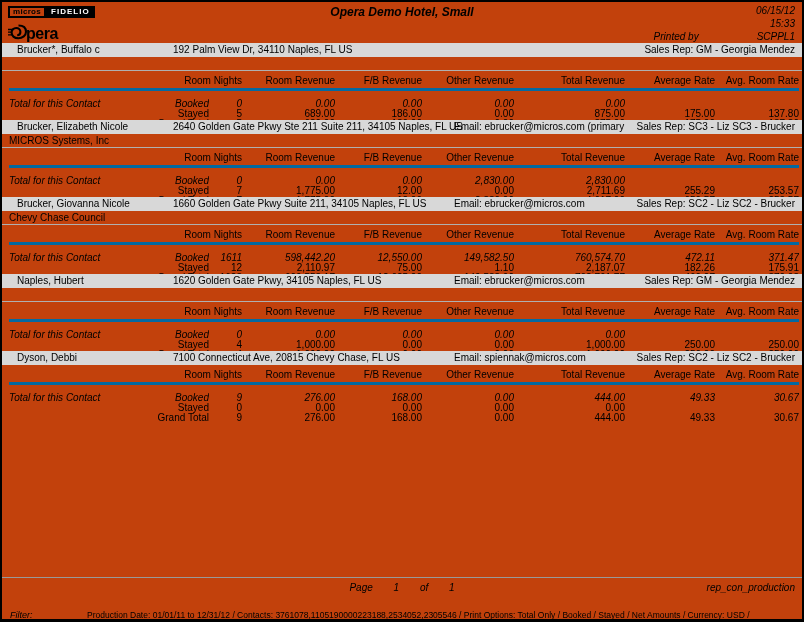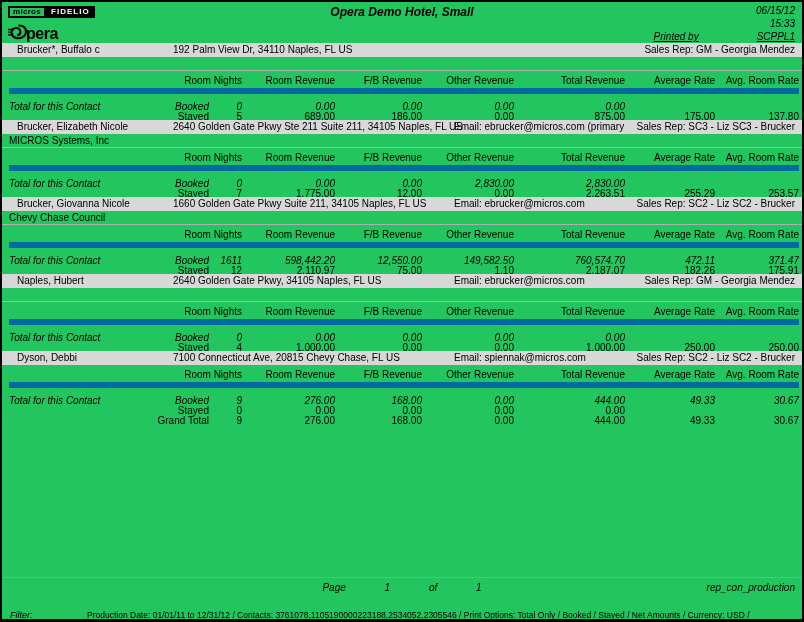--- a/index.html
+++ b/index.html
@@ -2,21 +2,21 @@
 <html><head>
 <meta charset="utf-8">
 <style>
   html,body{margin:0;padding:0;background:#fff;}
   .page{
     position:relative;
     width:804px;height:622px;
     box-sizing:border-box;
     border:2px solid #000;
     border-bottom-width:3px;
-    background:#22c55e;
+    background:#c2410c;
     font-family:"Liberation Sans", sans-serif;
     color:#000;
     overflow:hidden;
     white-space:nowrap;
   }
   
   .brand{position:absolute;top:4px;left:6px;}
   .mf{display:flex;align-items:stretch;height:12px;}
   .mf-micros{
     border:2px solid #000;font-weight:bold;font-size:8px;line-height:8px;
@@ -25,41 +25,41 @@
   .mf-fidelio{
     background:#000;color:#fff;font-weight:bold;font-size:8px;line-height:8px;
     padding:0 5px;display:flex;align-items:center;letter-spacing:1px;
   }
   .opera{display:flex;align-items:center;margin-top:7px;height:18px;}
   .opera .pera{font-size:16px;font-weight:bold;letter-spacing:-0.5px;margin-left:-2px;}
   .center-head{position:absolute;top:3px;left:150px;right:150px;text-align:center;}
   .hotel-name{font-size:12px;font-style:italic;font-weight:bold;}
   .report-title{font-size:12px;font-style:italic;font-weight:bold;margin-top:25px;}
   .right-head{position:absolute;top:2px;right:7px;text-align:right;font-size:10px;font-style:italic;line-height:13px;}
-  .printed-row{display:flex;justify-content:flex-end;text-decoration:underline;}
+  .printed-row{display:flex;justify-content:flex-end;}
   .printed-label{margin-right:58px;}
   
   .contacts{position:absolute;top:41px;left:0;right:0;}
   .contact{height:77px;overflow:hidden;}
   .band{position:relative;height:14px;background:#d8d8d8;font-size:10px;line-height:14px;}
   .band .c-name{position:absolute;left:7px;margin-left:8px;}
   .band .c-address{position:absolute;left:171px;}
   .band .c-email{position:absolute;left:452px;}
   .band .c-salesrep{position:absolute;right:7px;}
   .company{height:13px;line-height:13px;padding-left:7px;font-size:10px;border-bottom:1px solid #b0b0b0;}
   table.stats{width:790px;margin:1px 7px 0 7px;border-collapse:collapse;table-layout:fixed;font-size:10px;}
   table.stats td{padding:0;text-align:right;overflow:hidden;}
-  tr.hdr td{height:14px;vertical-align:bottom;border-bottom:6px solid #0369a1;padding-bottom:2px;}
+  tr.hdr td{height:14px;vertical-align:bottom;border-bottom:3px solid #0369a1;padding-bottom:2px;}
   tr.data td{line-height:10px;height:10px;vertical-align:bottom;}
   tr.data.first td{padding-top:4px;height:14px;font-style:italic;}
   td.lab{text-align:left !important;}
   
   .foot-rule{position:absolute;left:0;right:0;bottom:41px;border-top:1px solid #999;}
   .page-line{position:absolute;left:0;right:0;bottom:26px;text-align:center;font-size:10px;font-style:italic;}
-  .page-line span{display:inline-block;margin:0 18px;}
+  .page-line span{display:inline-block;margin:0 9px;}
   .report-id{position:absolute;right:7px;bottom:26px;font-size:10px;font-style:italic;}
   .filter-line{position:absolute;left:0;right:0;bottom:9px;font-size:8.5px;}
   .filter-label{position:absolute;left:8px;font-style:italic;font-size:9px;}
   .filter-text{position:absolute;left:85px;}
 </style>
 </head>
 <body>
 
 <div class="page">
 
@@ -204,21 +204,21 @@
           <td></td>
           <td></td>
         </tr>
         <tr class="data">
           <td></td>
           <td>Stayed</td>
           <td>7</td>
           <td>1,775.00</td>
           <td>12.00</td>
           <td>0.00</td>
-          <td>2,263.51</td>
+          <td>2,711.69</td>
           <td>255.29</td>
           <td>253.57</td>
         </tr>
         <tr class="data">
           <td></td>
           <td>Grand Total</td>
           <td>7</td>
           <td>1,775.00</td>
           <td>12.00</td>
           <td>2,830.00</td>
@@ -294,21 +294,21 @@
           <td>469.97</td>
           <td>370.03</td>
         </tr>
       </tbody>
         </table>
     </div>
 
     <div class="contact">
       <div class="band">
         <span class="c-name">Naples, Hubert</span>
-        <span class="c-address">2640 Golden Gate Pkwy, 34105 Naples, FL US</span>
+        <span class="c-address">1620 Golden Gate Pkwy, 34105 Naples, FL US</span>
         <span class="c-email">Email: ebrucker@micros.com</span>
         <span class="c-salesrep">Sales Rep: GM - Georgia Mendez</span>
       </div>
       <div class="company"></div>
       <table class="stats">
         <colgroup>
           <col style="width:140px">
             <col style="width:60px">
             <col style="width:33px">
           <col style="width:93px">

